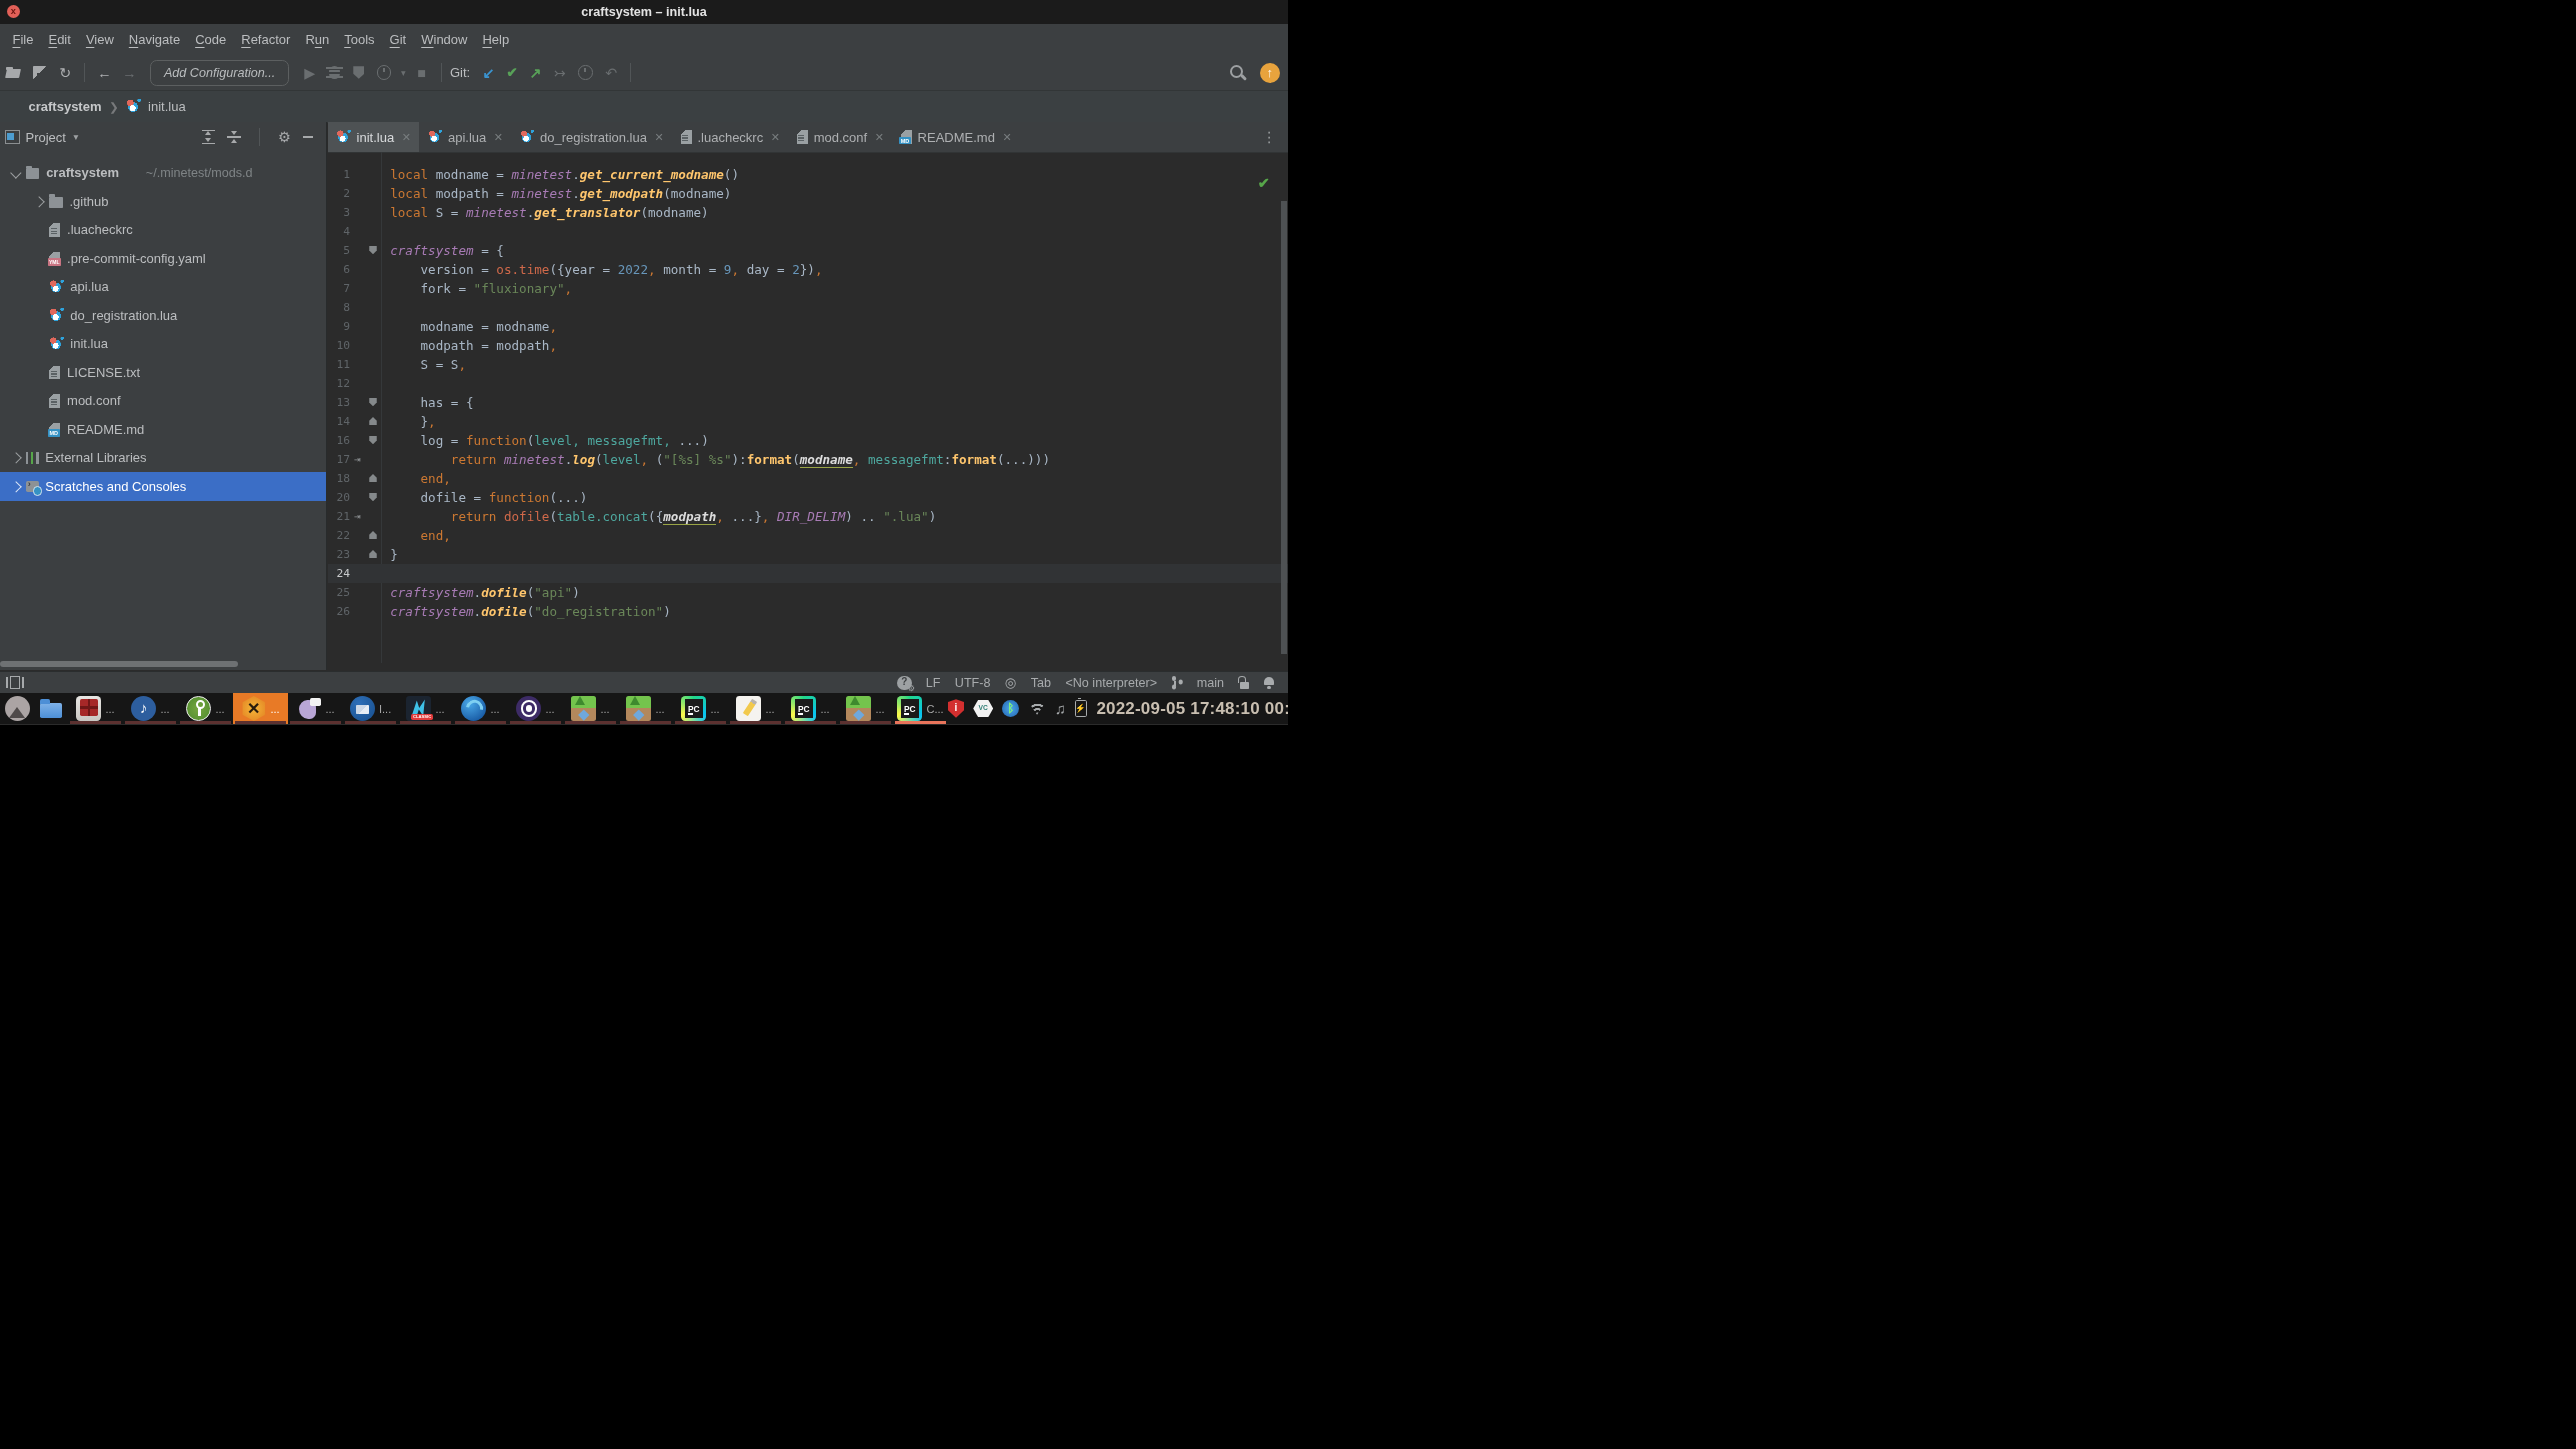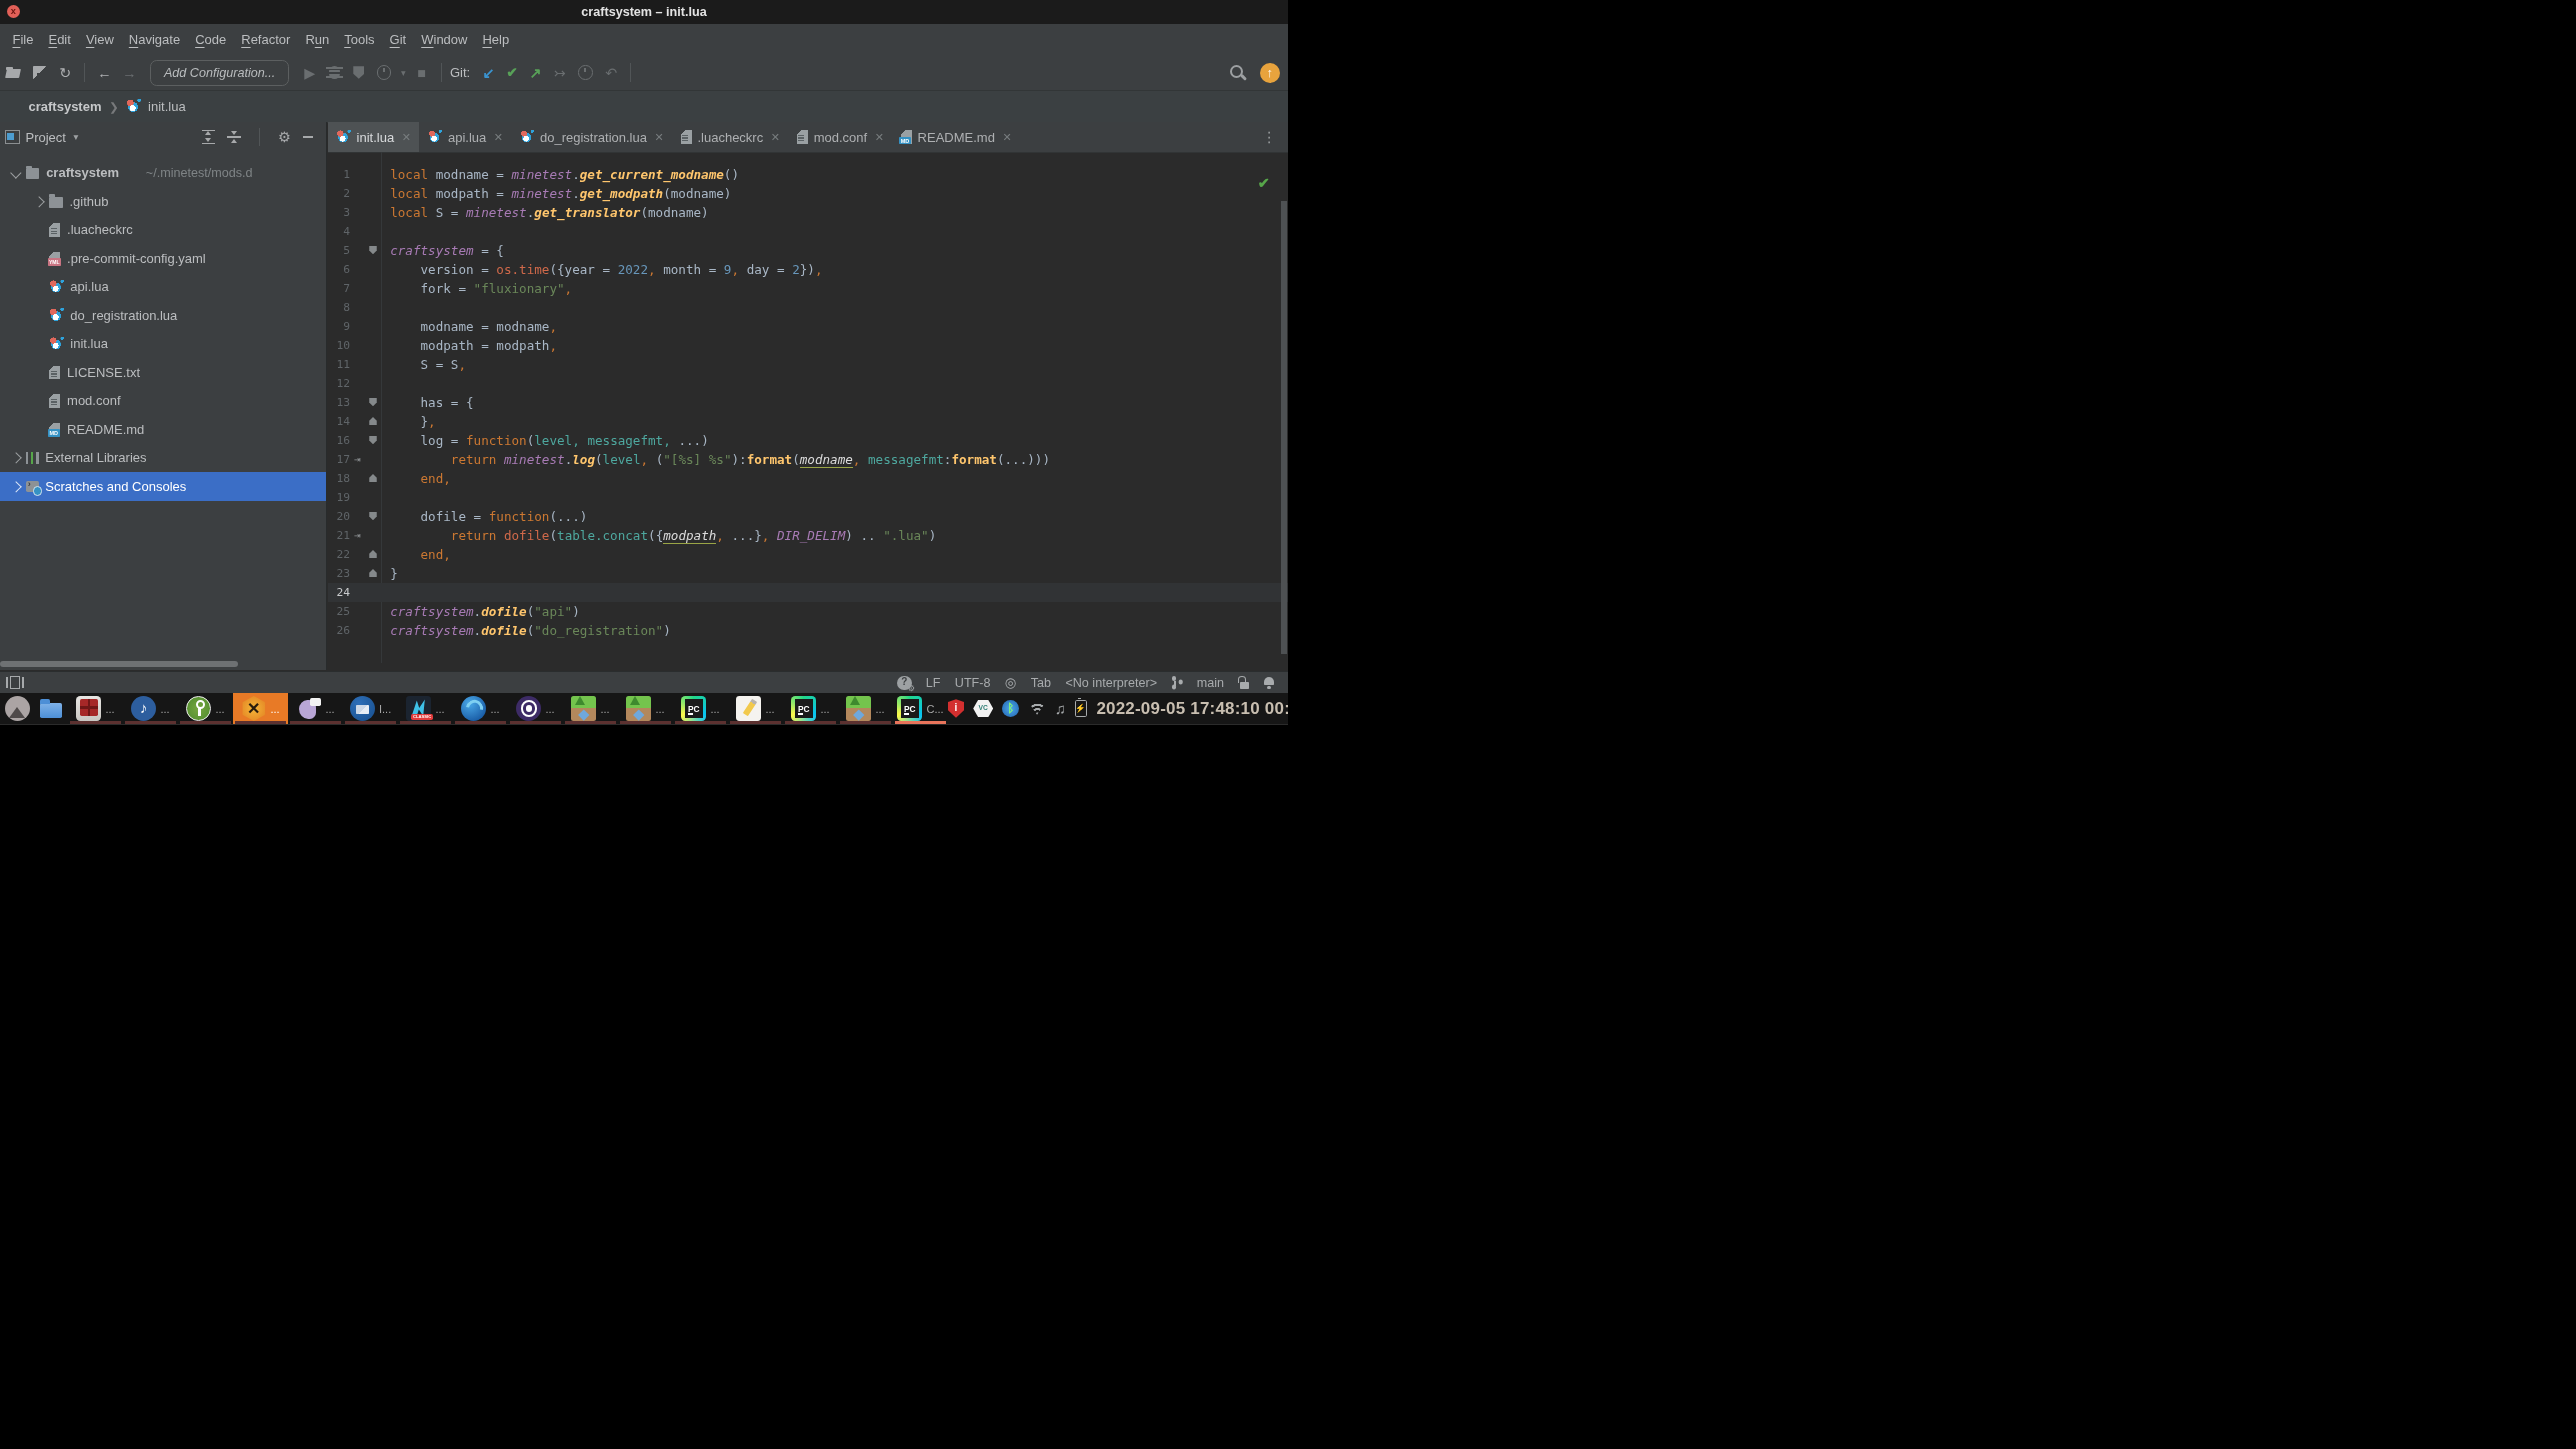--- a/index.html
+++ b/index.html
@@ -138,21 +138,21 @@
   .tk-kw{color:#cc7832;}
   .tk-pl{color:#a9b7c6;}
   .tk-glob{color:#a87bb5;font-style:italic;}
   .tk-fn{color:#ffc66d;font-style:italic;font-weight:bold;}
   .tk-fnb{color:#ffc66d;font-weight:bold;}
   .tk-std{color:#d0694a;text-align:center;}
   .tk-teal{color:#4ea89f;}
   .tk-num{color:#6897bb;}
   .tk-str{color:#6a8759;}
   .tk-comma{color:#cc7832;}
-  .tk-shadow{color:#dcdcdc;font-style:italic;font-weight:normal;border-bottom:1.7px solid #9aa546;}
+  .tk-shadow{color:#dcdcdc;font-style:italic;font-weight:bold;border-bottom:1.7px solid #9aa546;}
   .inspection-ok{position:absolute;right:18.4px;top:53px;color:#57a64a;font-size:14.3px;font-weight:bold;}
   .vscroll{position:absolute;right:0.8px;top:79px;width:5.9px;height:453px;background:#4e5153;}
 
   
   .statusbar{position:absolute;left:0;top:671px;width:100%;height:22.6px;background:#3c3f41;
     border-top:0.8px solid #2a2d2e;display:flex;align-items:center;box-sizing:border-box;
     color:#a8abad;font-size:12.6px;}
   .ico-layout{position:relative;width:7.5px;height:11px;border:1.7px solid #a6a9ab;margin-left:10px;}
   .ico-layout::before{content:"";position:absolute;left:-5px;top:-0.8px;width:1.7px;height:11px;background:#a6a9ab;}
   .ico-layout::after{content:"";position:absolute;right:-5px;top:-0.8px;width:1.7px;height:11px;background:#a6a9ab;}
@@ -427,21 +427,20 @@
         <div class="code-line"><span class="ln">8</span><span class="gmark"></span><span class="fmark-box"></span><span class="code-text"></span></div>
         <div class="code-line"><span class="ln">9</span><span class="gmark"></span><span class="fmark-box"></span><span class="code-text"><span class="tk-pl">    modname = modname</span><span class="tk-comma">,</span></span></div>
         <div class="code-line"><span class="ln">10</span><span class="gmark"></span><span class="fmark-box"></span><span class="code-text"><span class="tk-pl">    modpath = modpath</span><span class="tk-comma">,</span></span></div>
         <div class="code-line"><span class="ln">11</span><span class="gmark"></span><span class="fmark-box"></span><span class="code-text"><span class="tk-pl">    S = S</span><span class="tk-comma">,</span></span></div>
         <div class="code-line"><span class="ln">12</span><span class="gmark"></span><span class="fmark-box"></span><span class="code-text"></span></div>
         <div class="code-line"><span class="ln">13</span><span class="gmark"></span><span class="fmark-box"><span class="fmark open"></span></span><span class="code-text"><span class="tk-pl">    has = {</span></span></div>
         <div class="code-line"><span class="ln">14</span><span class="gmark"></span><span class="fmark-box"><span class="fmark close"></span></span><span class="code-text"><span class="tk-pl">    }</span><span class="tk-comma">,</span></span></div>
         <div class="code-line"><span class="ln">16</span><span class="gmark"></span><span class="fmark-box"><span class="fmark open"></span></span><span class="code-text"><span class="tk-pl">    log = </span><span class="tk-kw">function</span><span class="tk-pl">(</span><span class="tk-teal">level</span><span class="tk-teal">,</span><span class="tk-teal"> messagefmt</span><span class="tk-teal">,</span><span class="tk-pl"> ...)</span></span></div>
         <div class="code-line"><span class="ln">17</span><span class="gmark">⇥</span><span class="fmark-box"></span><span class="code-text"><span class="tk-pl">        </span><span class="tk-kw">return</span><span class="tk-pl"> </span><span class="tk-glob">minetest</span><span class="tk-pl">.</span><span class="tk-fn">log</span><span class="tk-pl">(</span><span class="tk-teal">level</span><span class="tk-comma">,</span><span class="tk-pl"> (</span><span class="tk-str">"[%s] %s"</span><span class="tk-pl">):</span><span class="tk-fnb">format</span><span class="tk-pl">(</span><span class="tk-shadow">modname</span><span class="tk-comma">,</span><span class="tk-teal"> messagefmt</span><span class="tk-pl">:</span><span class="tk-fnb">format</span><span class="tk-pl">(...)))</span></span></div>
         <div class="code-line"><span class="ln">18</span><span class="gmark"></span><span class="fmark-box"><span class="fmark close"></span></span><span class="code-text"><span class="tk-pl">    </span><span class="tk-kw">end</span><span class="tk-comma">,</span></span></div>
-        <div class="code-line"><span class="ln">19</span><span class="gmark"></span><span class="fmark-box"></span><span class="code-text"></span></div>
         <div class="code-line"><span class="ln">20</span><span class="gmark"></span><span class="fmark-box"><span class="fmark open"></span></span><span class="code-text"><span class="tk-pl">    dofile = </span><span class="tk-kw">function</span><span class="tk-pl">(...)</span></span></div>
         <div class="code-line"><span class="ln">21</span><span class="gmark">⇥</span><span class="fmark-box"></span><span class="code-text"><span class="tk-pl">        </span><span class="tk-kw">return</span><span class="tk-pl"> </span><span class="tk-std">dofile</span><span class="tk-pl">(</span><span class="tk-teal">table.concat</span><span class="tk-pl">({</span><span class="tk-shadow">modpath</span><span class="tk-comma">,</span><span class="tk-pl"> ...}</span><span class="tk-comma">,</span><span class="tk-pl"> </span><span class="tk-glob">DIR_DELIM</span><span class="tk-pl">) .. </span><span class="tk-str">".lua"</span><span class="tk-pl">)</span></span></div>
         <div class="code-line"><span class="ln">22</span><span class="gmark"></span><span class="fmark-box"><span class="fmark close"></span></span><span class="code-text"><span class="tk-pl">    </span><span class="tk-kw">end</span><span class="tk-comma">,</span></span></div>
         <div class="code-line"><span class="ln">23</span><span class="gmark"></span><span class="fmark-box"><span class="fmark close"></span></span><span class="code-text"><span class="tk-pl">}</span></span></div>
         <div class="code-line current"><span class="ln">24</span><span class="gmark"></span><span class="fmark-box"></span><span class="code-text"></span></div>
         <div class="code-line"><span class="ln">25</span><span class="gmark"></span><span class="fmark-box"></span><span class="code-text"><span class="tk-glob">craftsystem</span><span class="tk-pl">.</span><span class="tk-fn">dofile</span><span class="tk-pl">(</span><span class="tk-str">"api"</span><span class="tk-pl">)</span></span></div>
         <div class="code-line"><span class="ln">26</span><span class="gmark"></span><span class="fmark-box"></span><span class="code-text"><span class="tk-glob">craftsystem</span><span class="tk-pl">.</span><span class="tk-fn">dofile</span><span class="tk-pl">(</span><span class="tk-str">"do_registration"</span><span class="tk-pl">)</span></span></div>
       </div>
     <span class="inspection-ok">✔</span>
     <div class="vscroll"></div>

